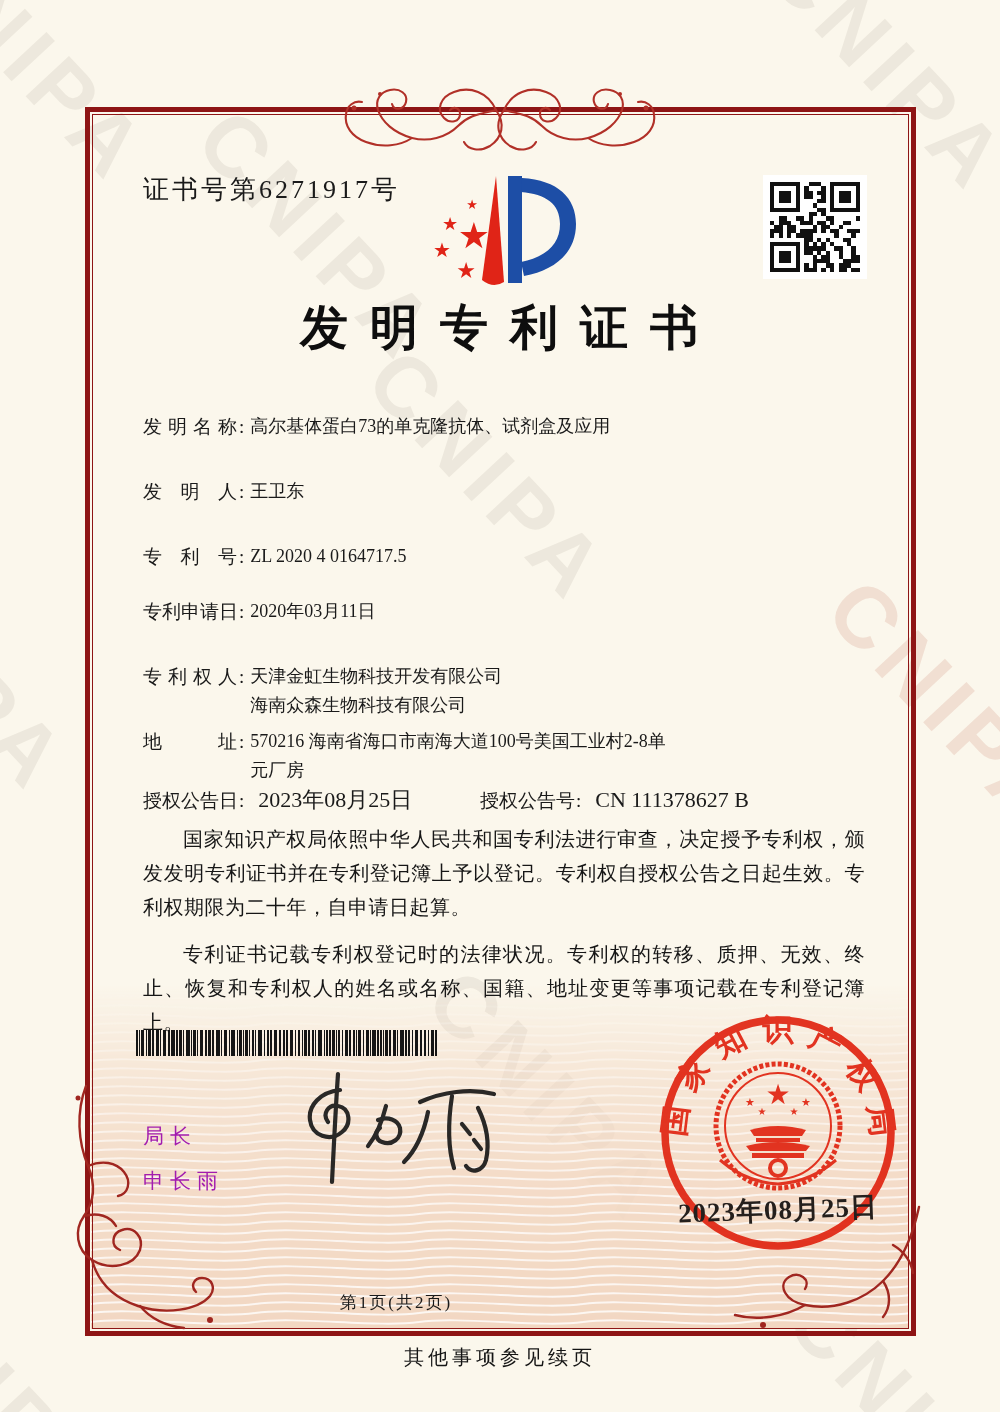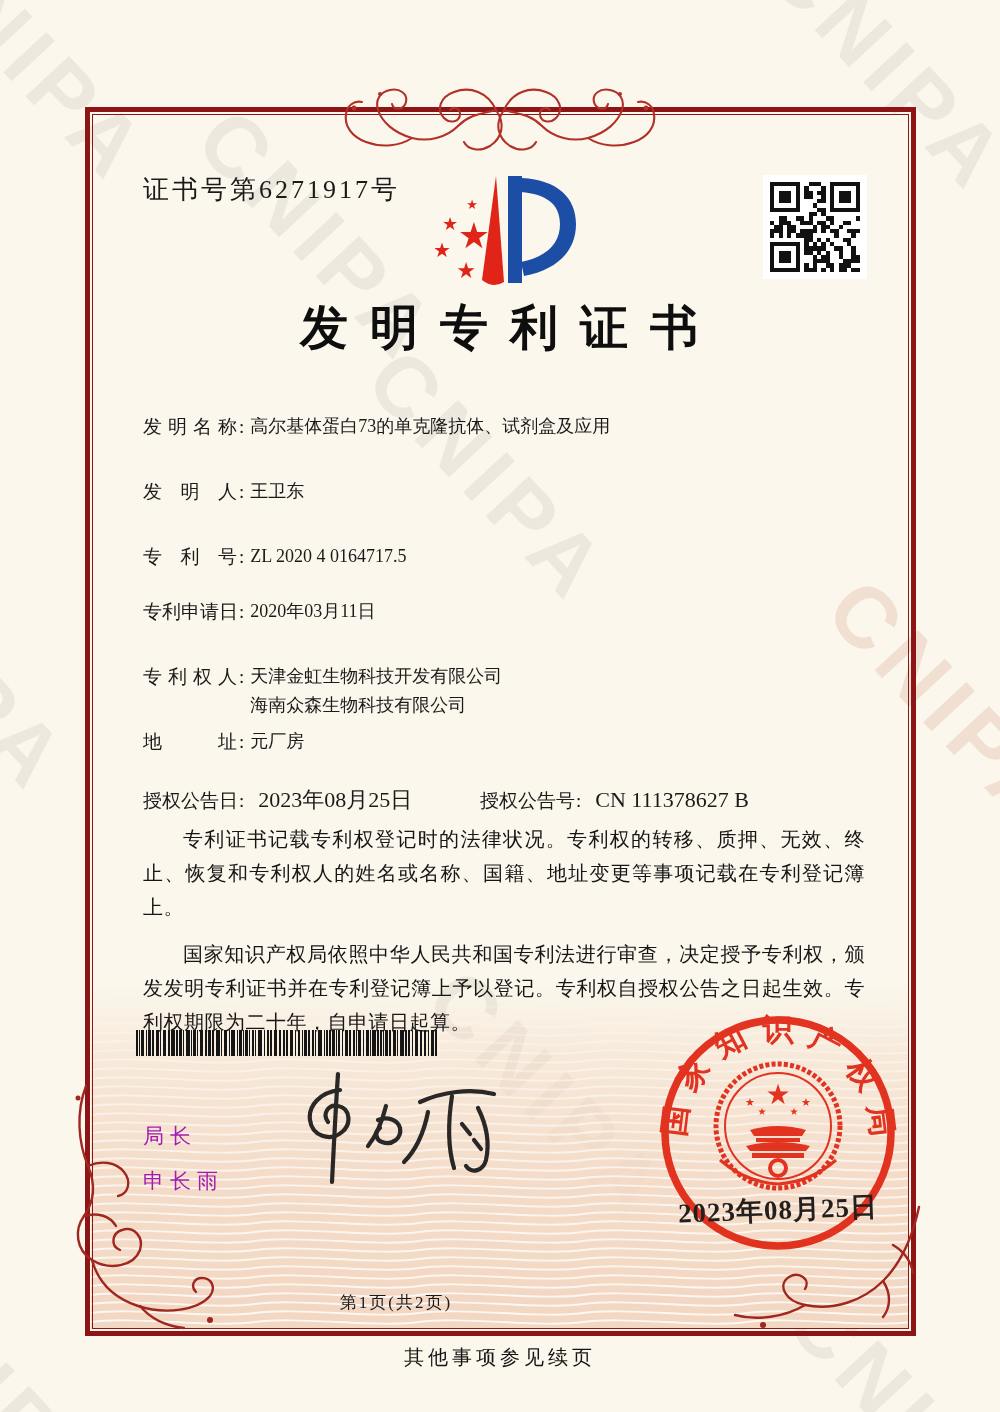--- a/index.html
+++ b/index.html
@@ -359,20 +359,21 @@
           <div>海南众森生物科技有限公司</div>
         </span>
       </div>
       <div class="field-row">
         <span class="f-label spread">
           <span>地</span>
           <span>址</span>
         </span>
         <span class="f-colon">:</span>
         <span class="f-value">
+          <div>570216 海南省海口市南海大道100号美国工业村2-8单</div>
           <div>元厂房</div>
         </span>
       </div>
     </div>
 
   <div class="grant-row">
     <span class="f-label spread">
         <span>授</span>
         <span>权</span>
         <span>公</span>
@@ -384,22 +385,22 @@
           <span>授</span>
           <span>权</span>
           <span>公</span>
           <span>告</span>
           <span>号</span>
         </span><span class="f-colon">:</span><span class="g-value">CN 111378627 B</span>
     </span>
   </div>
 
   <div class="paras">
+    <p>国家知识产权局依照中华人民共和国专利法进行审查，决定授予专利权，颁发发明专利证书并在专利登记簿上予以登记。专利权自授权公告之日起生效。专利权期限为二十年，自申请日起算。</p>
     <p>专利证书记载专利权登记时的法律状况。专利权的转移、质押、无效、终止、恢复和专利权人的姓名或名称、国籍、地址变更等事项记载在专利登记簿上。</p>
-    <p>国家知识产权局依照中华人民共和国专利法进行审查，决定授予专利权，颁发发明专利证书并在专利登记簿上予以登记。专利权自授权公告之日起生效。专利权期限为二十年，自申请日起算。</p>
   </div>
 
   <svg class="barcode" id="barcode" width="306" height="26" viewBox="0 0 306 26">
       <rect x="0" y="0" width="2" height="26" fill="#151515"></rect>
       <rect x="3" y="0" width="1" height="26" fill="#151515"></rect>
       <rect x="5" y="0" width="3" height="26" fill="#151515"></rect>
       <rect x="10" y="0" width="1" height="26" fill="#151515"></rect>
       <rect x="12" y="0" width="3" height="26" fill="#151515"></rect>
       <rect x="16" y="0" width="2" height="26" fill="#151515"></rect>
       <rect x="20" y="0" width="3" height="26" fill="#151515"></rect>

